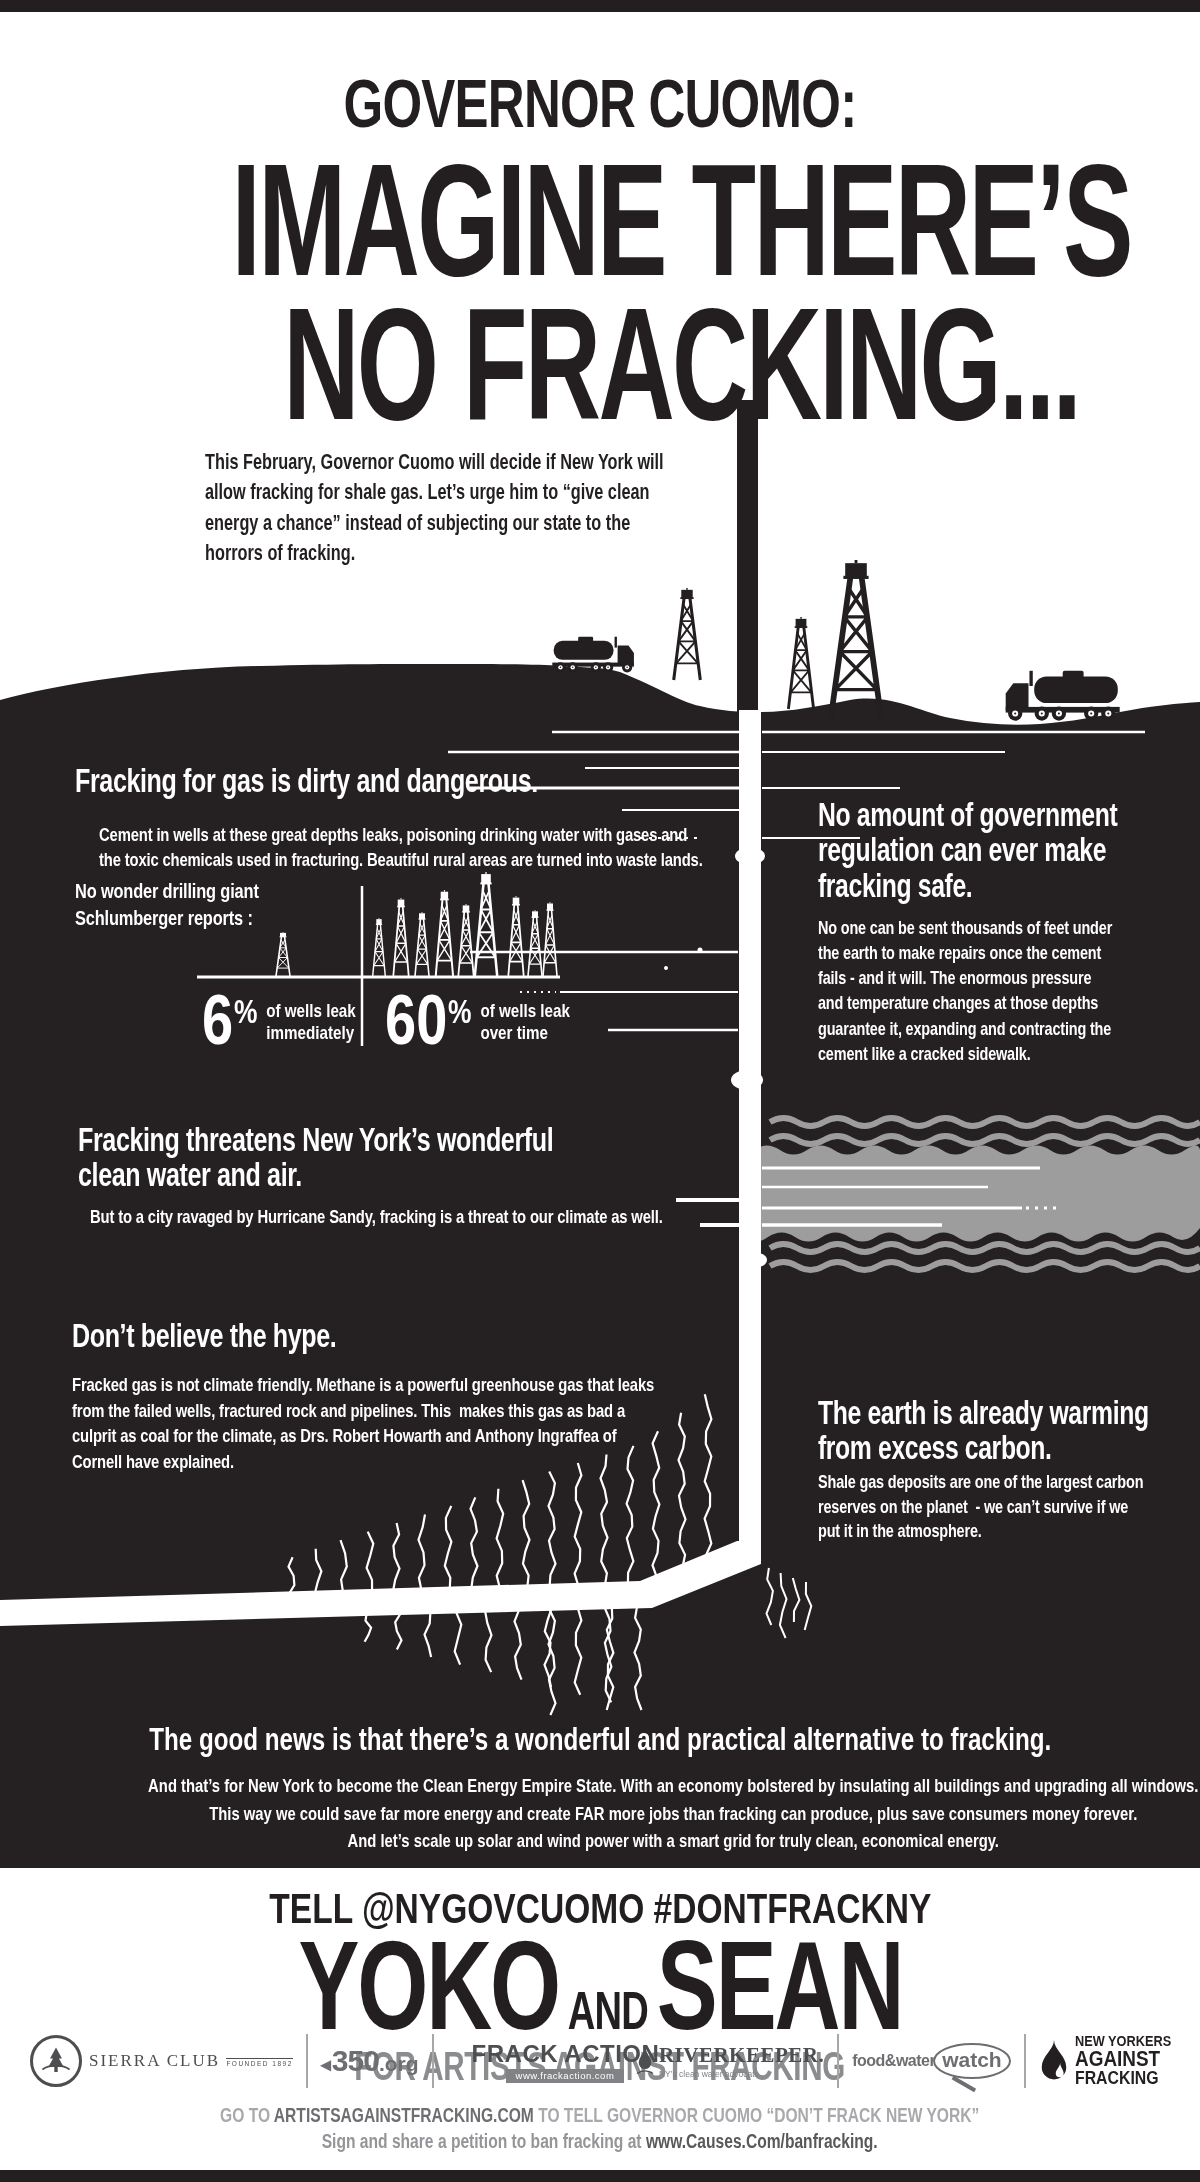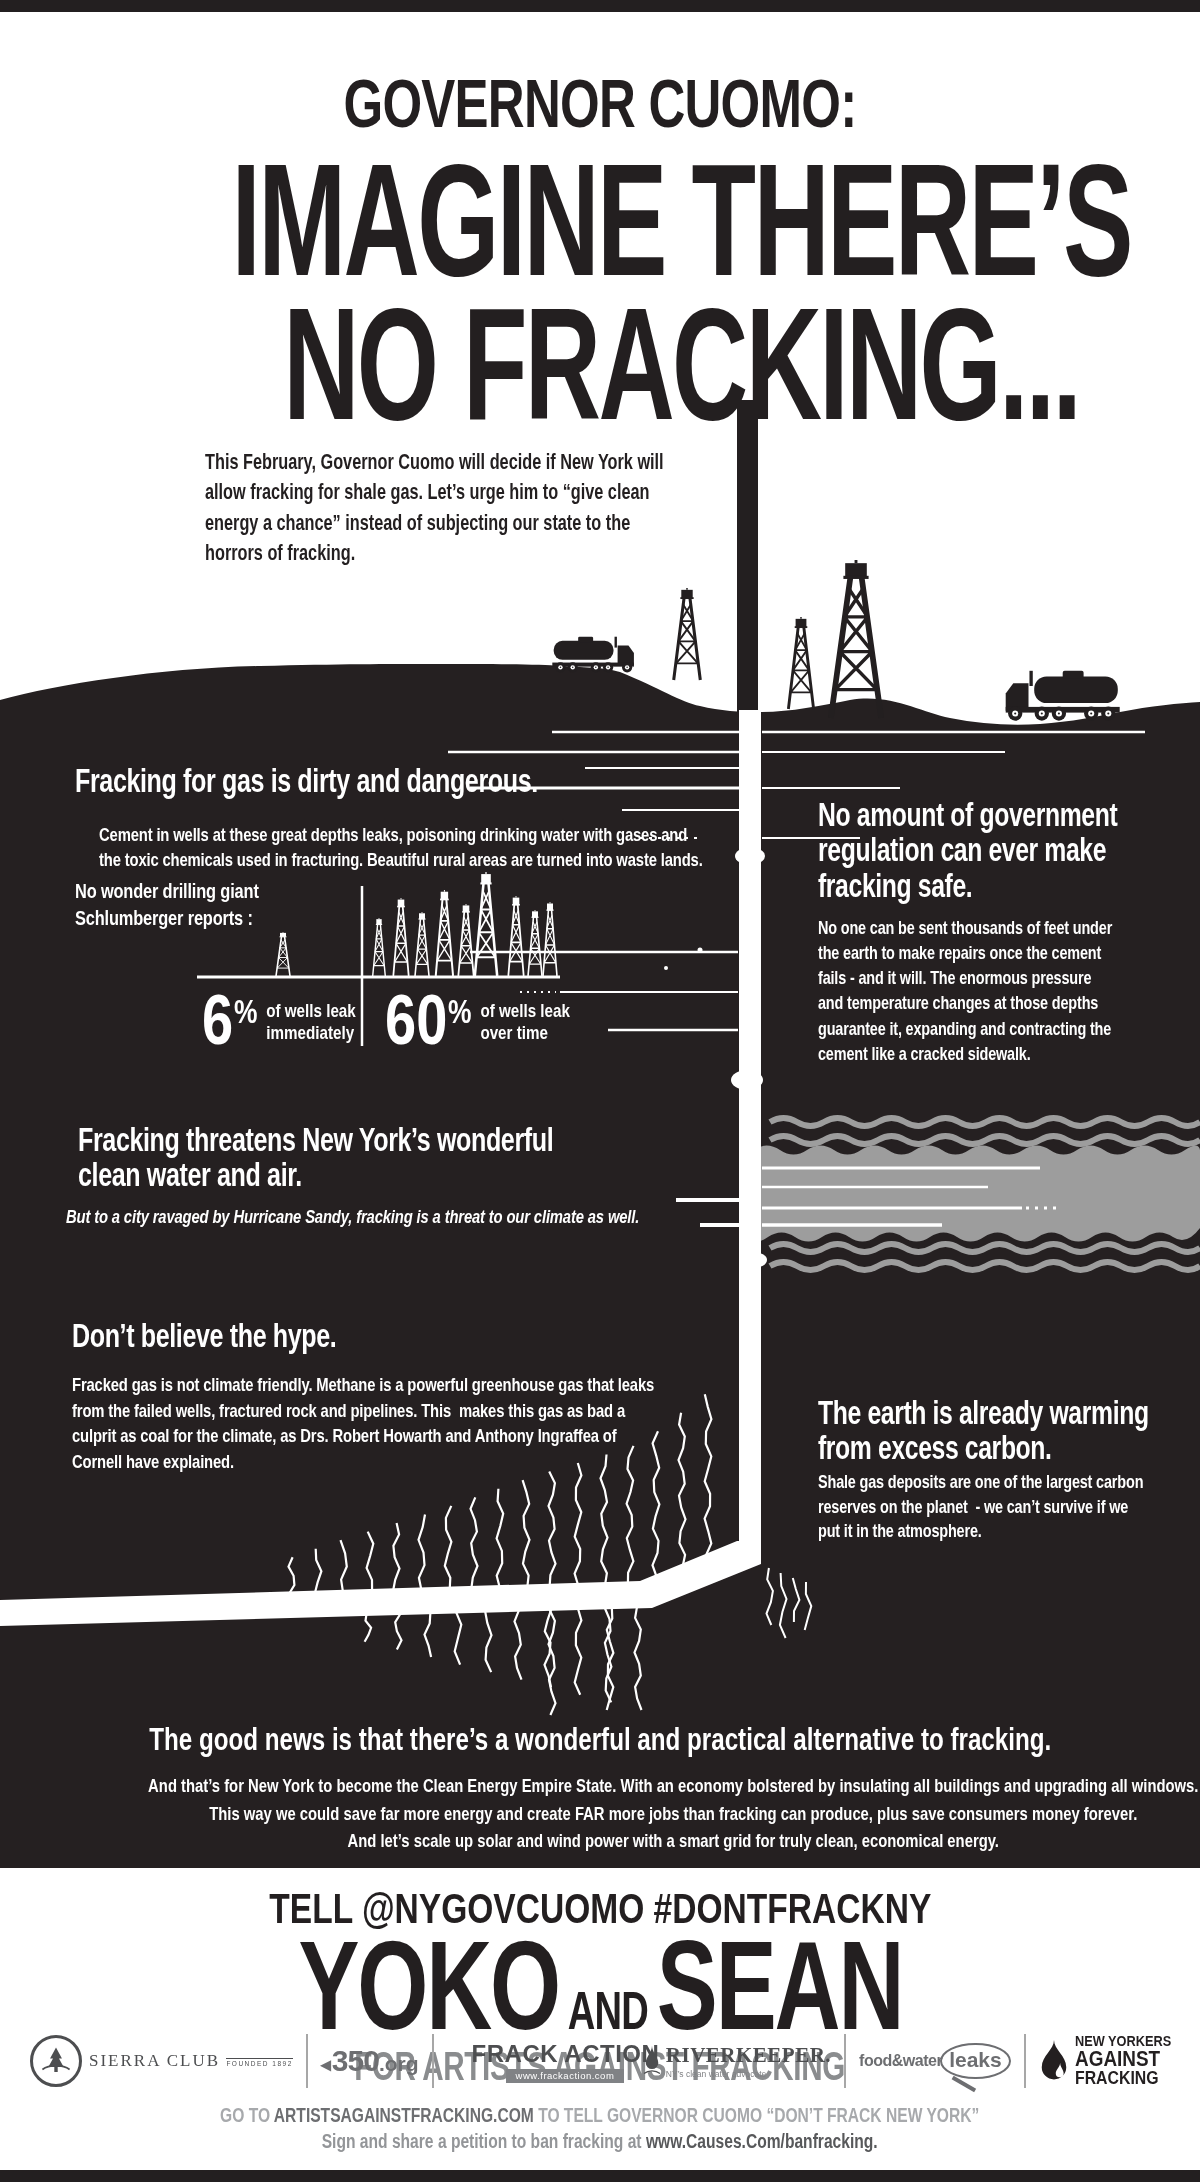--- a/index.html
+++ b/index.html
@@ -272,21 +272,21 @@
 fails - and it will. The enormous pressure
 and temperature changes at those depths
 guarantee it, expanding and contracting the
 cement like a cracked sidewalk.</span>
   </div>
 
   <div class="ov h2 wht" style="left:78px;top:1122px;">
     <span class="cx pre" style="transform:scaleX(0.76);">Fracking threatens New York’s wonderful
 clean water and air.</span>
   </div>
-  <div class="ov bd wht" style="left:66px;top:1204px;font-style:italic;">
+  <div class="ov bd wht" style="left:90px;top:1204px;">
     <span class="cx pre" style="transform:scaleX(0.78);">But to a city ravaged by Hurricane Sandy, fracking is a threat to our climate as well.</span>
   </div>
 
   <div class="ov h2 wht" style="left:72px;top:1318px;">
     <span class="cx pre" style="transform:scaleX(0.76);">Don’t believe the hype.</span>
   </div>
   <div class="ov bd wht" style="left:72px;top:1372px;line-height:1.35;">
     <span class="cx pre" style="transform:scaleX(0.78);">Fracked gas is not climate friendly. Methane is a powerful greenhouse gas that leaks
 from the failed wells, fractured rock and pipelines. This  makes this gas as bad a
 culprit as coal for the climate, as Drs. Robert Howarth and Anthony Ingraffea of
@@ -362,21 +362,21 @@
       <span class="txt">
         <span class="t">RIVERKEEPER.</span>
         <span class="s">NY’s clean water advocate</span>
       </span>
     </div>
     <div class="ldiv"></div>
     <div class="fww">
       <span class="a">food</span>
         <span class="a">&amp;</span>
         <span class="a">water</span>
-      <span class="w">leaks</span>
+      <span class="w">watch</span>
       <span class="handle"></span>
     </div>
     <div class="ldiv"></div>
     <div class="nyaf">
       <svg width="30" height="42" viewBox="0 0 34 48">
           <path fill="#231f20" d="M17,0 C17,11 3,18 3,31 a14,14 0 0 0 28,0 C31,18 17,11 17,0 Z"></path>
           <path fill="#fff" d="M24,26 C24,31 19,34 19,38 a4.5,4.5 0 0 0 9,0 C28,34 24,31 24,26 Z"></path>
         </svg>
       <span class="c">
         <span class="l1">NEW YORKERS</span>

